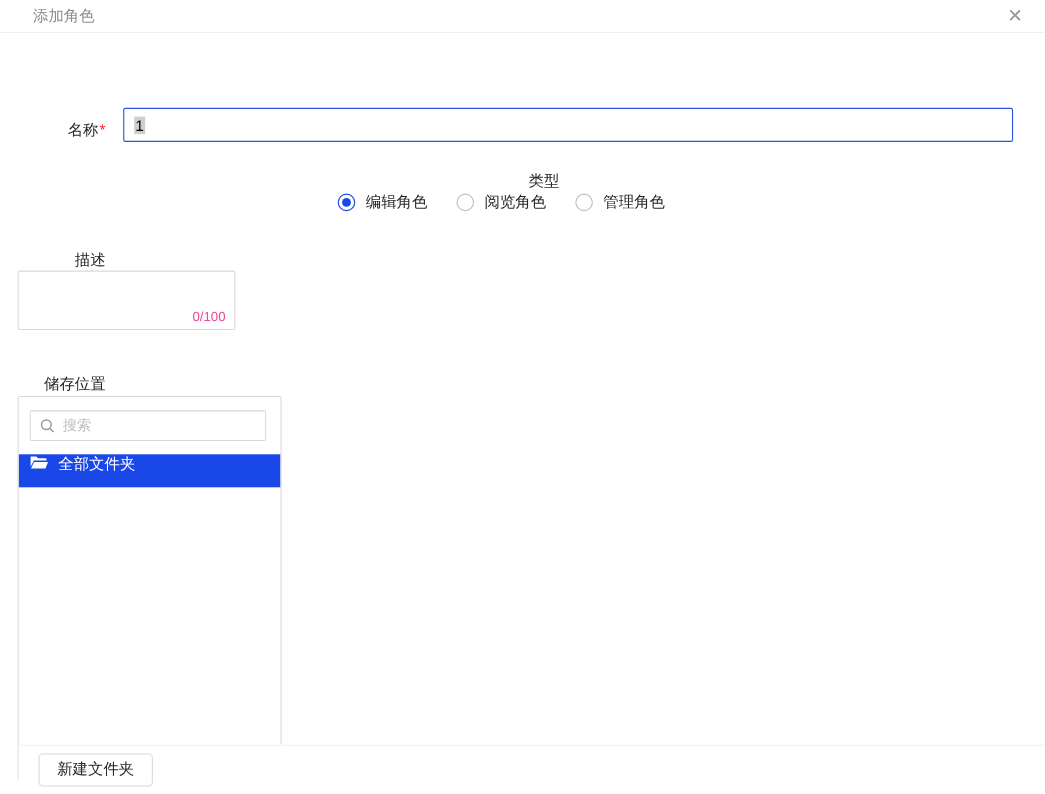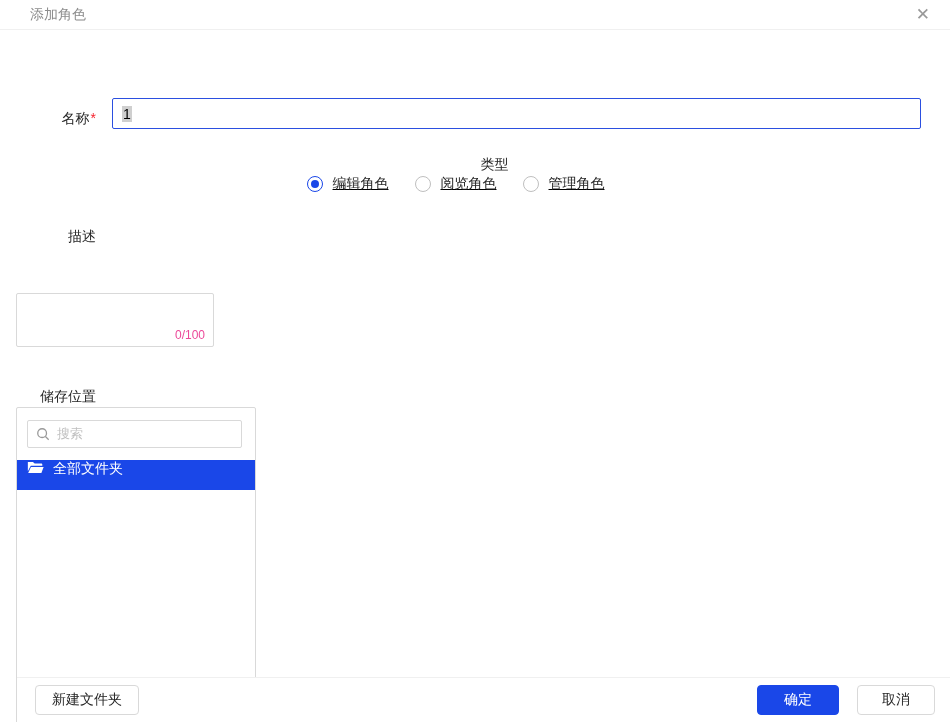--- a/index.html
+++ b/index.html
@@ -58,35 +58,35 @@
     display:flex;align-items:center;
     padding:0 9px;
     font-size:14px;color:#000;
     background:#fff;
     cursor:text;
   }
   .name-input .sel{background:#cfcfcf;padding:0 1px;}
 
   
   .radio-row{align-items:center;}
-  .radio-group{display:flex;align-items:center;text-decoration:underline;}
+  .radio-group{display:flex;align-items:center;}
   .radio-item{display:flex;align-items:center;margin-right:26px;cursor:pointer;}
   .radio-circle{
     width:16px;height:16px;border-radius:50%;
     border:1px solid #bfbfbf;background:#fff;
     display:flex;align-items:center;justify-content:center;
     flex-shrink:0;
   }
   .radio-item.selected .radio-circle{border:1.5px solid var(--accent);}
   .radio-dot{width:8px;height:8px;border-radius:50%;background:transparent;}
   .radio-item.selected .radio-dot{background:var(--accent);}
   .radio-label{margin-left:10px;font-size:14px;color:var(--text);}
 
   
-  .desc-row{align-items:flex-start;gap:47px;}
+  .desc-row{align-items:flex-start;}
   .desc-row .form-label{padding-top:8px;}
   .desc-box{
     position:relative;
     border:1px solid var(--border);
     border-radius:2px;
     height:54px;background:#fff;
   }
   .desc-box textarea{
     width:100%;height:34px;
     border:none;outline:none;resize:none;
@@ -248,19 +248,15 @@
             </div>
           </div>
         </div>
       </div>
     </div>
 
   </div>
 
   <div class="dlg-footer">
     <button class="btn btn-default">新建文件夹</button>
-    <div class="footer-right">
-      <button class="btn btn-primary">确定</button>
-      <button class="btn btn-default btn-cancel">取消</button>
-    </div>
   </div>
 
 </div>
 
 </body></html>

